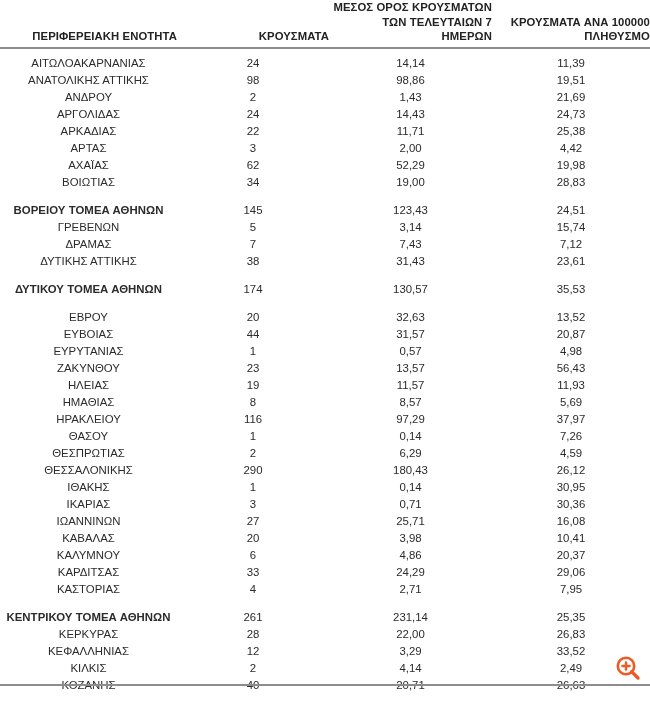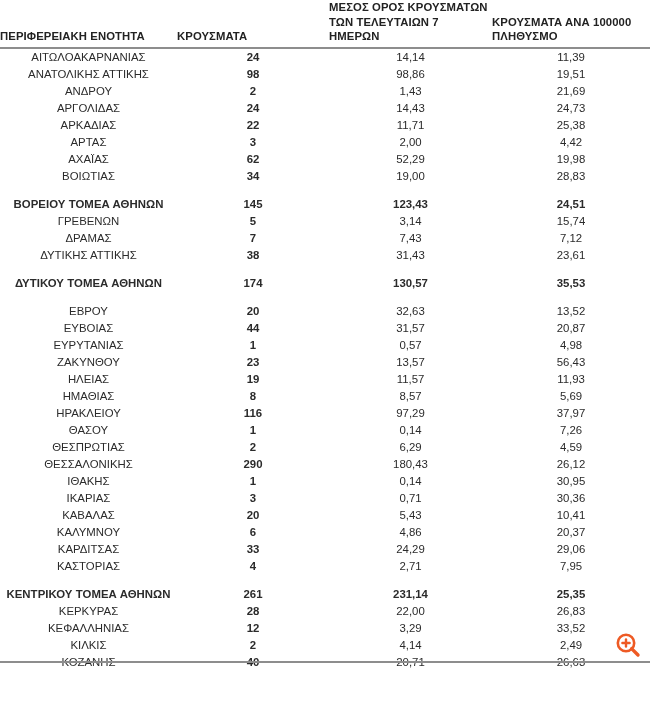--- a/index.html
+++ b/index.html
@@ -33,52 +33,52 @@
   table.cases-table col.c3 { width: 163px; }
   table.cases-table col.c4 { width: 158px; }
 
   thead th {
     font-weight: bold;
     font-size: 11.3px;
     letter-spacing: 0.1px;
     vertical-align: bottom;
     padding: 0 0 3px 0;
     line-height: 14.5px;
-    text-align: left;
+    text-align: right;
     color: #222;
   }
 
   thead th .hdr-line { display: block; white-space: nowrap; }
 
   thead tr.header-row th { border-bottom: 2px solid #8d8d8d; }
 
   tbody td {
     font-size: 11.4px;
     line-height: 13px;
     height: 17px;
     padding: 0;
     text-align: center;
     vertical-align: middle;
     white-space: nowrap;
     color: #2b2b2b;
   }
 
   tbody tr.region-row td.col-name { font-weight: bold; }
-  tbody tr.region-row td { font-weight: bold; }
+  tbody tr.region-row td { font-weight: normal; }
 
   tbody tr.spacer-row td {
     height: 11px;
     font-size: 1px;
     line-height: 1px;
   }
 
-  tbody tr.first-row td { padding-top: 0; }
+  tbody tr.first-row td { padding-top: 6px; }
 
   td.col-name { text-align: center; }
-  td.col-cases { text-align: center; font-weight: bold; }
+  td.col-cases { text-align: center; }
   td.col-avg { text-align: center; }
   td.col-per100k { text-align: center; }
 
   
   tbody tr.region-row td.col-name { letter-spacing: 0.05px; }
 
   #bottom-rule {
     position: absolute;
     left: 0;
     bottom: 8px;
@@ -281,23 +281,29 @@
           <td class="col-avg">0,14</td>
           <td class="col-per100k">30,95</td>
         </tr>
         <tr class="data-row">
           <td class="col-name">ΙΚΑΡΙΑΣ</td>
           <td class="col-cases">3</td>
           <td class="col-avg">0,71</td>
           <td class="col-per100k">30,36</td>
         </tr>
         <tr class="data-row">
+          <td class="col-name">ΙΩΑΝΝΙΝΩΝ</td>
+          <td class="col-cases">27</td>
+          <td class="col-avg">25,71</td>
+          <td class="col-per100k">16,08</td>
+        </tr>
+        <tr class="data-row">
           <td class="col-name">ΚΑΒΑΛΑΣ</td>
           <td class="col-cases">20</td>
-          <td class="col-avg">5,43</td>
+          <td class="col-avg">3,98</td>
           <td class="col-per100k">10,41</td>
         </tr>
         <tr class="data-row">
           <td class="col-name">ΚΑΛΥΜΝΟΥ</td>
           <td class="col-cases">6</td>
           <td class="col-avg">4,86</td>
           <td class="col-per100k">20,37</td>
         </tr>
         <tr class="data-row">
           <td class="col-name">ΚΑΡΔΙΤΣΑΣ</td>

